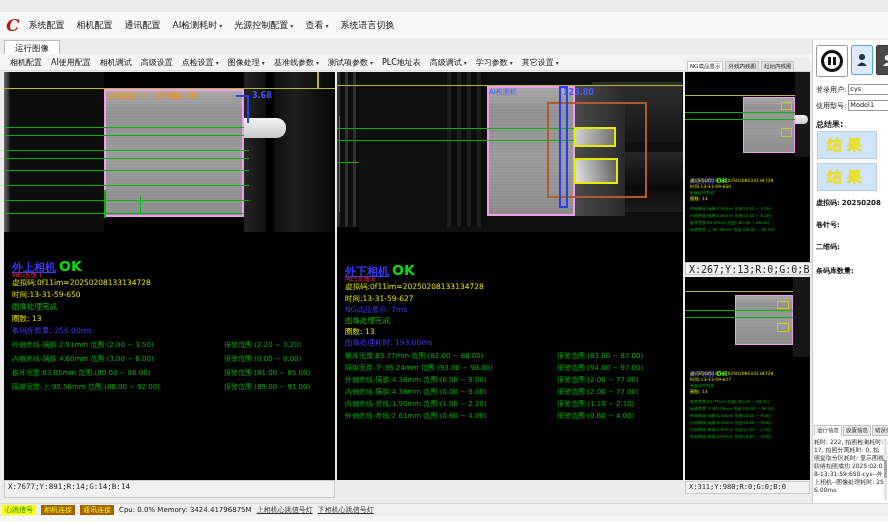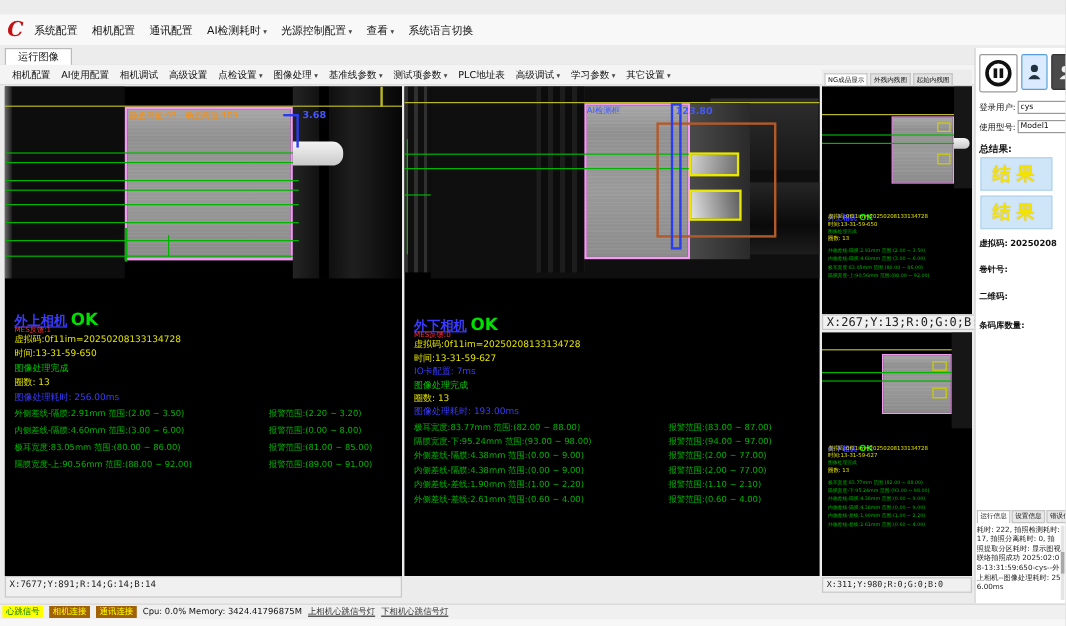--- a/index.html
+++ b/index.html
@@ -152,21 +152,21 @@
     <div class="btext" style="left:248px;top:19px;">3.68</div>
 
     <div class="camtitle" style="top:184px;">
       <span class="t">外上相机</span><span class="ok">OK</span>
     </div>
     <div class="mes" style="top:199px;">MES反馈:1</div>
     <div class="yinfo" style="top:206px;">虚拟码:0f11im=20250208133134728</div>
     <div class="yinfo" style="top:218px;">时间:13-31-59-650</div>
     <div class="ginfo" style="top:230px;">图像处理完成</div>
     <div class="yinfo" style="top:242px;">圈数: 13</div>
-    <div class="binfo" style="top:254px;">图像处理耗时: 256.00ms</div>
+    <div class="binfo" style="top:254px;">条码库数量: 256.00ms</div>
 
     <div class="mrow" style="top:268px;">
       <span>外侧差线-隔膜:2.91mm 范围:(2.00 ~ 3.50)</span>
       <span class="mcol2">报警范围:(2.20 ~ 3.20)</span>
     </div>
     <div class="mrow" style="top:282px;">
       <span>内侧差线-隔膜:4.60mm 范围:(3.00 ~ 6.00)</span>
       <span class="mcol2">报警范围:(0.00 ~ 8.00)</span>
     </div>
     <div class="mrow" style="top:296px;">
@@ -201,21 +201,21 @@
     <div class="btext" style="left:152px;top:15px;font-weight:normal;font-size:7px;">AI检测框</div>
     <div class="abs" style="left:237px;top:55px;width:42px;height:20px;border:2px solid #e8e800;box-sizing:border-box;background:linear-gradient(100deg,#d2d2d2,#6e6e6e);"></div>
     <div class="abs" style="left:237px;top:86px;width:44px;height:26px;border:2px solid #e8e800;box-sizing:border-box;background:linear-gradient(80deg,#e2e2e2,#5e5e5e);"></div>
 
     <div class="camtitle" style="top:188px;">
       <span class="t">外下相机</span><span class="ok">OK</span>
     </div>
     <div class="mes" style="top:203px;">MES反馈:0</div>
     <div class="yinfo" style="top:210px;">虚拟码:0f11im=20250208133134728</div>
     <div class="yinfo" style="top:222px;">时间:13-31-59-627</div>
-    <div class="binfo" style="top:233px;">IO卡配置: 7ms</div>
+    <div class="binfo" style="top:233px;">NG成品显示: 7ms</div>
     <div class="ginfo" style="top:244px;">图像处理完成</div>
     <div class="yinfo" style="top:255px;">圈数: 13</div>
     <div class="binfo" style="top:266px;">图像处理耗时: 193.00ms</div>
 
     <div class="mrow" style="top:279px;">
       <span>极耳宽度:83.77mm 范围:(82.00 ~ 88.00)</span>
       <span class="mcol2">报警范围:(83.00 ~ 87.00)</span>
     </div>
     <div class="mrow" style="top:291px;">
       <span>隔膜宽度-下:95.24mm 范围:(93.00 ~ 98.00)</span>

